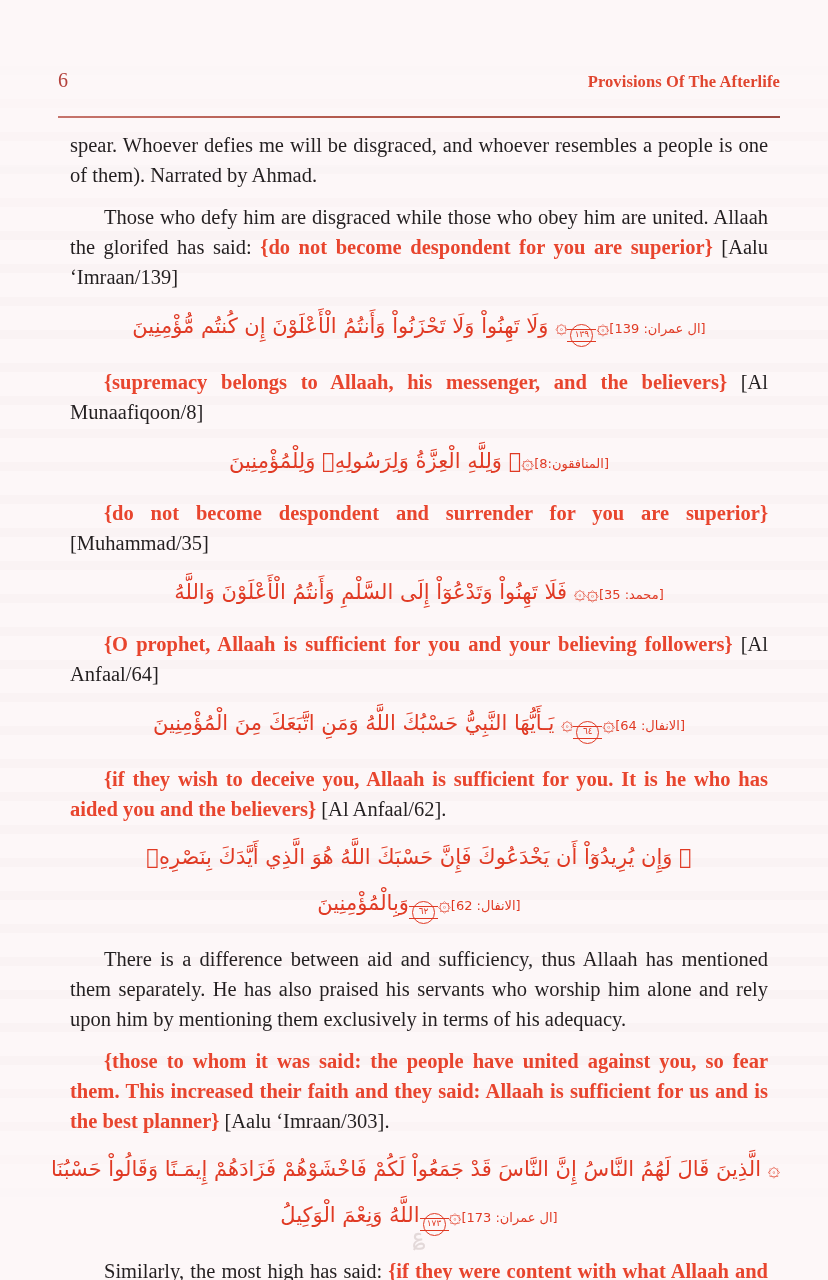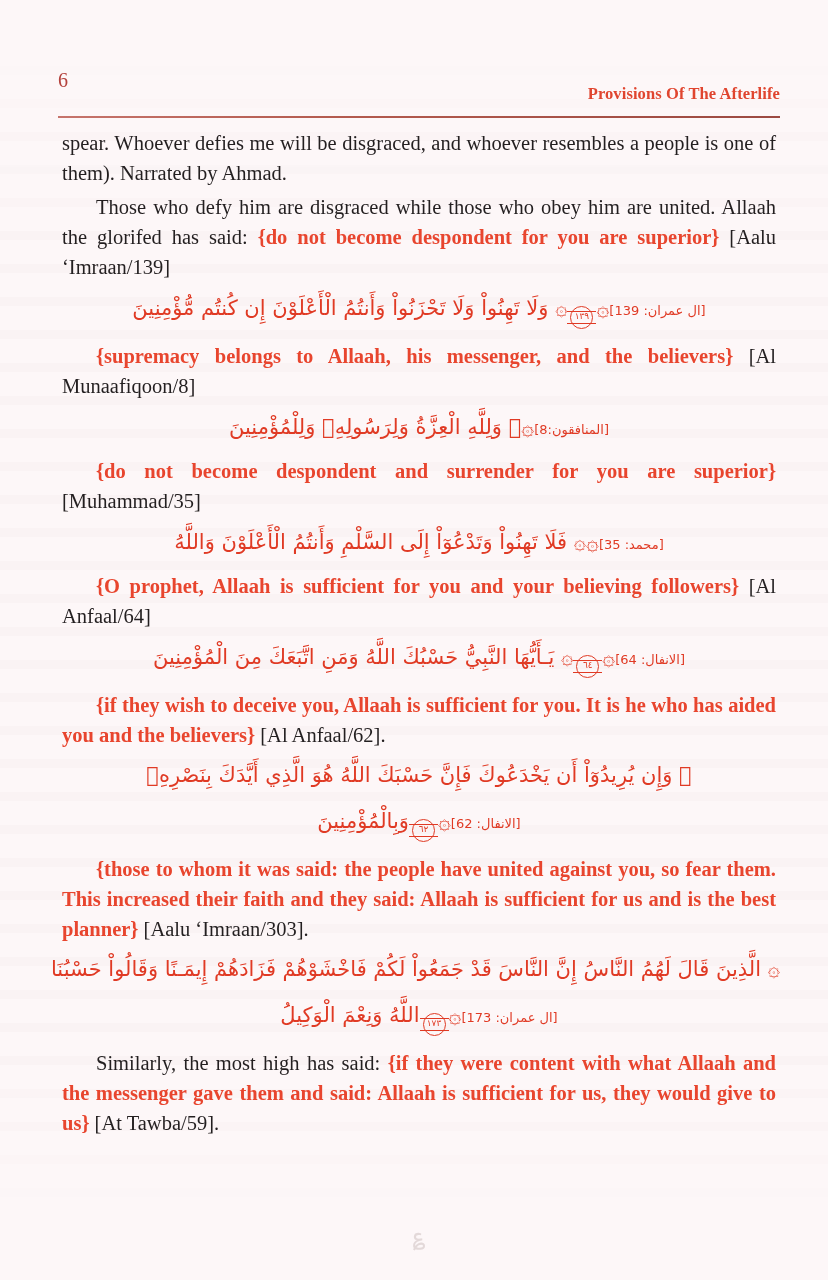--- a/index.html
+++ b/index.html
@@ -52,21 +52,21 @@
     left: 0;
     top: 0;
     font-size: 20px;
     color: #b4413c;
     font-family: "Liberation Serif", "DejaVu Serif", serif;
     line-height: 1;
   }
   .runhead-title {
     position: absolute;
     right: 0;
-    top: 14px;
+    top: 2px;
     font-size: 16.5px;
     font-weight: bold;
     color: #e0452f;
     letter-spacing: 0.1px;
     white-space: nowrap;
   }
   .rule {
     position: absolute;
     left: 0;
     right: 0;
@@ -78,21 +78,21 @@
   
   .body {
     margin-top: 10px;
     font-size: 20.5px;
     line-height: 30px;
     color: #231f20;
     text-align: justify;
     text-justify: inter-word;
   }
   p {
-    margin: 4px;
+    margin: 12px;
   }
   p.indent {
     text-indent: 34px;
   }
   .red {
     color: #e8452e;
     font-weight: bold;
   }
   .black {
     color: #231f20;
@@ -194,20 +194,21 @@
 
     <p class="indent"><span class="red">{O prophet, Allaah is sufficient for you and your believing followers}</span><span class="black"> [Al Anfaal/64]</span></p>
 
     <div class="ayah"><span class="ref">[الانفال: 64]</span><span class="bracket">۞</span><span class="ornament">٦٤</span><span>۞ يَـأَيُّهَا النَّبِيُّ حَسْبُكَ اللَّهُ وَمَنِ اتَّبَعَكَ مِنَ الْمُؤْمِنِينَ</span></div>
 
     <p class="indent"><span class="red">{if they wish to deceive you, Allaah is sufficient for you. It is he who has aided you and the believers}</span><span class="black"> [Al Anfaal/62].</span></p>
 
     <div class="ayah two-line"><span>۞ وَإِن يُرِيدُوٓاْ أَن يَخْدَعُوكَ فَإِنَّ حَسْبَكَ اللَّهُ هُوَ الَّذِي أَيَّدَكَ بِنَصْرِهِۡ</span></div>
     <div class="ayah two-line"><span class="ref">[الانفال: 62]</span><span class="bracket">۞</span><span class="ornament">٦٢</span><span>وَبِالْمُؤْمِنِينَ</span></div>
 
+    <p class="indent">There is a difference between aid and sufficiency, thus Allaah has mentioned them separately. He has also praised his servants who worship him alone and rely upon him by mentioning them exclusively in terms of his adequacy.</p>
 
     <p class="indent"><span class="red">{those to whom it was said: the people have united against you, so fear them. This increased their faith and they said: Allaah is sufficient for us and is the best planner}</span><span class="black"> [Aalu ‘Imraan/303].</span></p>
 
     <div class="ayah two-line"><span>۞ الَّذِينَ قَالَ لَهُمُ النَّاسُ إِنَّ النَّاسَ قَدْ جَمَعُواْ لَكُمْ فَاخْشَوْهُمْ فَزَادَهُمْ إِيمَـنًا وَقَالُواْ حَسْبُنَا</span></div>
     <div class="ayah two-line"><span class="ref">[ال عمران: 173]</span><span class="bracket">۞</span><span class="ornament">١٧٣</span><span>اللَّهُ وَنِعْمَ الْوَكِيلُ</span></div>
 
 
     <p class="indent"><span>Similarly, the most high has said: </span><span class="red">{if they were content with what Allaah and the messenger gave them and said: Allaah is sufficient for us, they would give to us}</span><span class="black"> [At Tawba/59].</span></p>
 
   </div>

